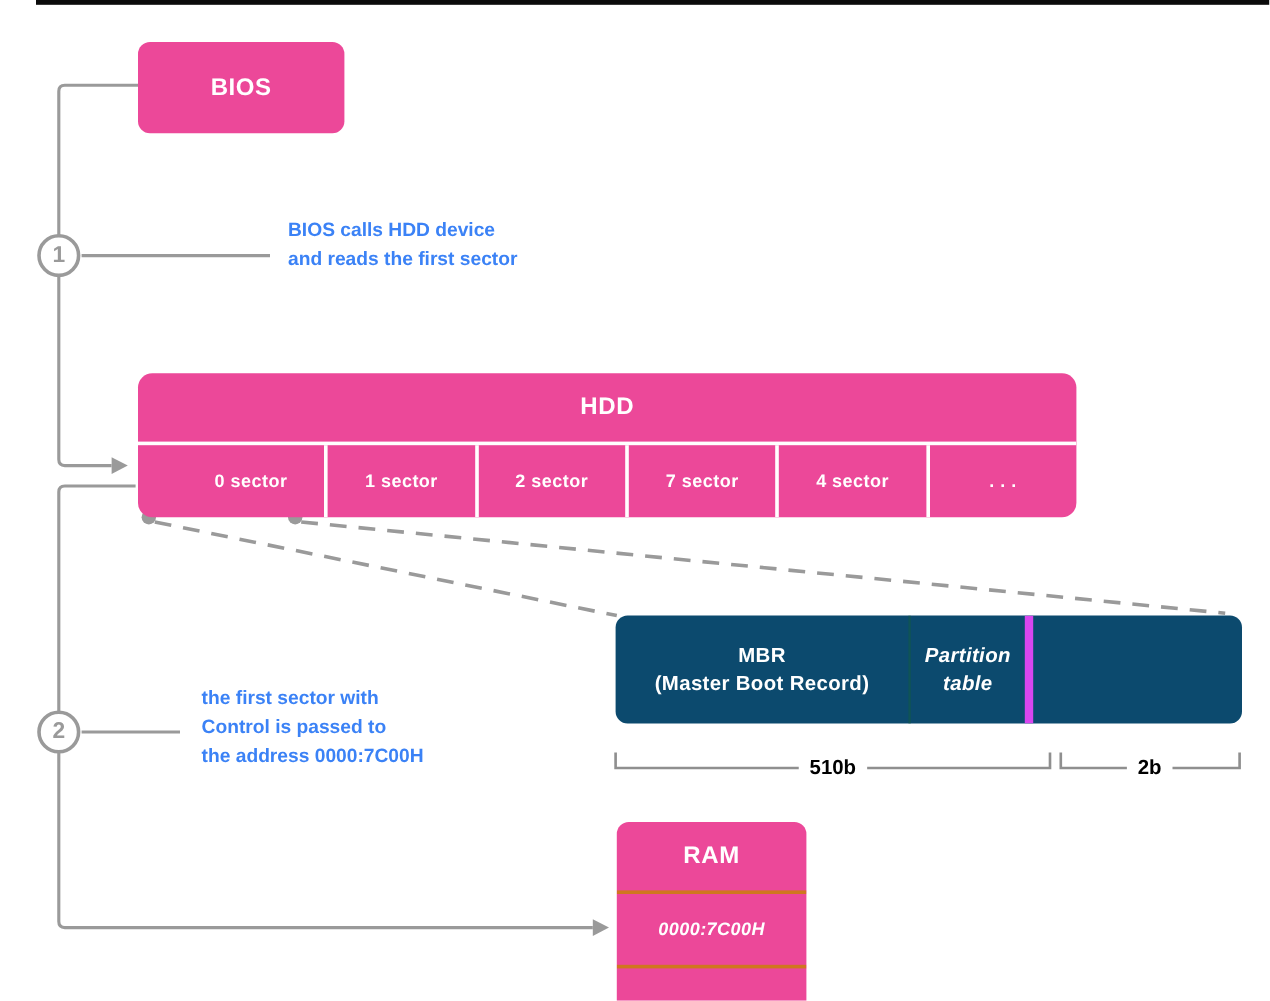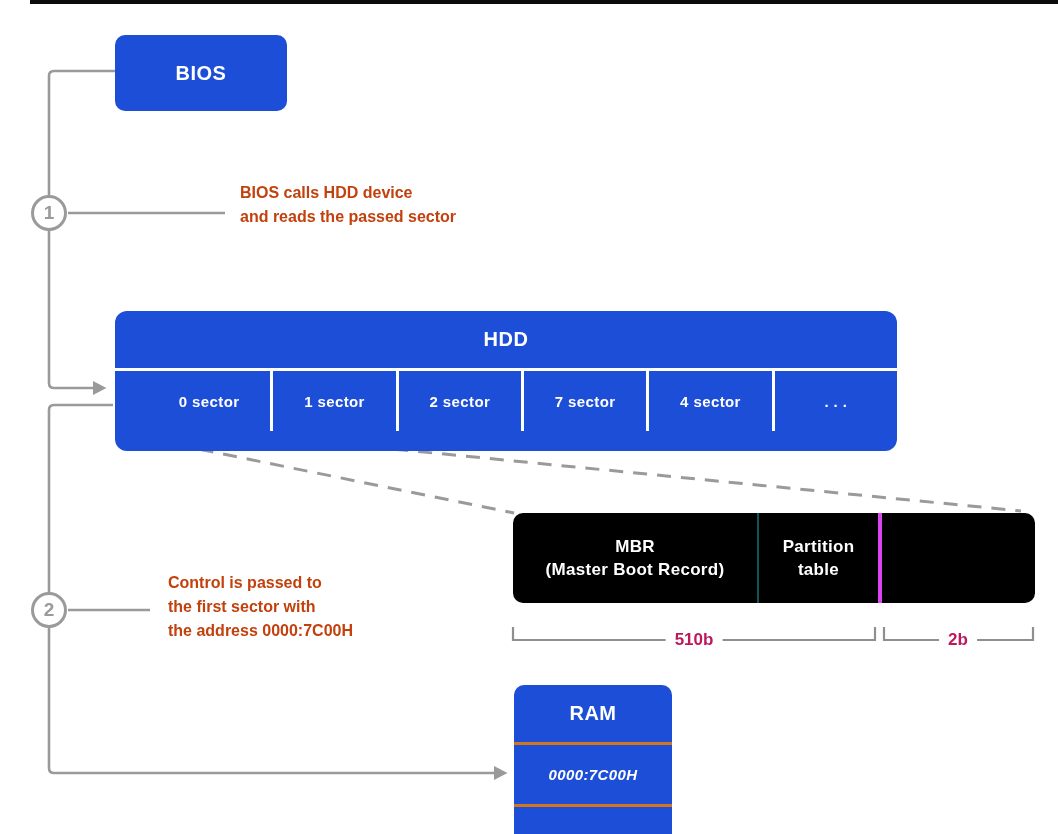--- a/index.html
+++ b/index.html
@@ -4,61 +4,61 @@
 <style>
   html,body{margin:0;padding:0;background:#fff;}
   .stage{
     position:relative;width:1058px;height:834px;background:#ffffff;overflow:hidden;
     font-family:"Liberation Sans",sans-serif;
   }
   .topbar{position:absolute;left:30px;top:0;width:1028px;height:4px;background:#0b0b0b;}
   .overlay{position:absolute;left:0;top:0;width:1058px;height:834px;z-index:1;}
 
   .box{position:absolute;z-index:2;box-sizing:border-box;color:#fff;}
-  .orange{background:#1d4ed8;}
-  .teal{background:#000000;}
+  .orange{background:#ec4899;}
+  .teal{background:#0c4a6e;}
 
   .bios{left:115px;top:35px;width:172px;height:76px;border-radius:10px;
         display:flex;align-items:center;justify-content:center;
         font-size:20px;font-weight:bold;letter-spacing:.5px;}
 
-  .hdd{left:115px;top:311px;width:782px;height:140px;border-radius:12px;overflow:hidden;}
+  .hdd{left:115px;top:311px;width:782px;height:120px;border-radius:12px;overflow:hidden;}
   .hdd-title{height:57px;border-bottom:3px solid #fff;display:flex;align-items:center;justify-content:center;
              font-size:20px;font-weight:bold;letter-spacing:.5px;}
   .hdd-row{display:flex;height:60px;}
   .hdd-cell{flex:1;display:flex;align-items:center;justify-content:center;
             font-size:15px;font-weight:bold;letter-spacing:.4px;border-left:3px solid #fff;}
   .hdd-cell:first-child{border-left:none;margin-left:33px;}
 
   .mbr{left:513px;top:513px;width:522px;height:90px;border-radius:10px;overflow:hidden;display:flex;}
   .mbr-cell{display:flex;flex-direction:column;align-items:center;justify-content:center;
             font-size:17px;font-weight:bold;line-height:23px;letter-spacing:.3px;box-sizing:border-box;}
   .mbr-c1{width:244px;}
-  .mbr-c2{width:125px;border-left:2px solid #0F5456;border-right:4px solid #d946ef;}
+  .mbr-c2{width:104px;border-left:2px solid #0F5456;border-right:7px solid #d946ef;font-style:italic;}
   .mbr-c3{width:157px;}
 
   .ram{left:514px;top:685px;width:158px;height:175px;border-radius:10px;overflow:hidden;}
   .ram-title{height:57px;border-bottom:3px solid #D0761F;display:flex;align-items:center;justify-content:center;
              font-size:20px;font-weight:bold;letter-spacing:.5px;}
   .ram-cell{height:59px;border-bottom:3px solid #D0761F;display:flex;align-items:center;justify-content:center;
             font-size:15px;font-weight:bold;letter-spacing:.4px;font-style:italic;}
 
   .step-circle{position:absolute;z-index:3;width:36px;height:36px;box-sizing:border-box;
                border:3px solid #9A9A9A;border-radius:50%;background:#fff;
                display:flex;align-items:center;justify-content:center;
                color:#9A9A9A;font-size:19px;font-weight:bold;}
   .c1{left:31px;top:195px;}
   .c2{left:31px;top:592px;}
 
-  .note{position:absolute;z-index:2;color:#c2410c;font-size:16px;font-weight:bold;line-height:24px;}
+  .note{position:absolute;z-index:2;color:#3b82f6;font-size:16px;font-weight:bold;line-height:24px;}
   .note1{left:240px;top:181px;}
   .note2{left:168px;top:571px;}
 
   .size-label{position:absolute;z-index:2;transform:translate(-50%,-50%);
-              background:#fff;padding:0 9px;color:#be185d;font-size:17px;font-weight:bold;}
+              background:#fff;padding:0 9px;color:#000000;font-size:17px;font-weight:bold;}
   .lbl-510{left:694px;top:640px;}
   .lbl-2b{left:958px;top:640px;}
 </style>
 </head>
 <body>
 
 <div class="stage">
 
   <div class="topbar"></div>
 
@@ -90,25 +90,25 @@
 
   <div class="step-circle c1">
     <span>1</span>
   </div>
   <div class="step-circle c2">
     <span>2</span>
   </div>
 
   <div class="note note1">
     <div>BIOS calls HDD device</div>
-    <div>and reads the passed sector</div>
+    <div>and reads the first sector</div>
   </div>
   <div class="note note2">
+    <div>the first sector with</div>
     <div>Control is passed to</div>
-    <div>the first sector with</div>
     <div>the address 0000:7C00H</div>
   </div>
 
   <div class="box orange hdd">
     <div class="hdd-title">HDD</div>
     <div class="hdd-row">
       <div class="hdd-cell">0 sector</div>
       <div class="hdd-cell">1 sector</div>
       <div class="hdd-cell">2 sector</div>
       <div class="hdd-cell">7 sector</div>

